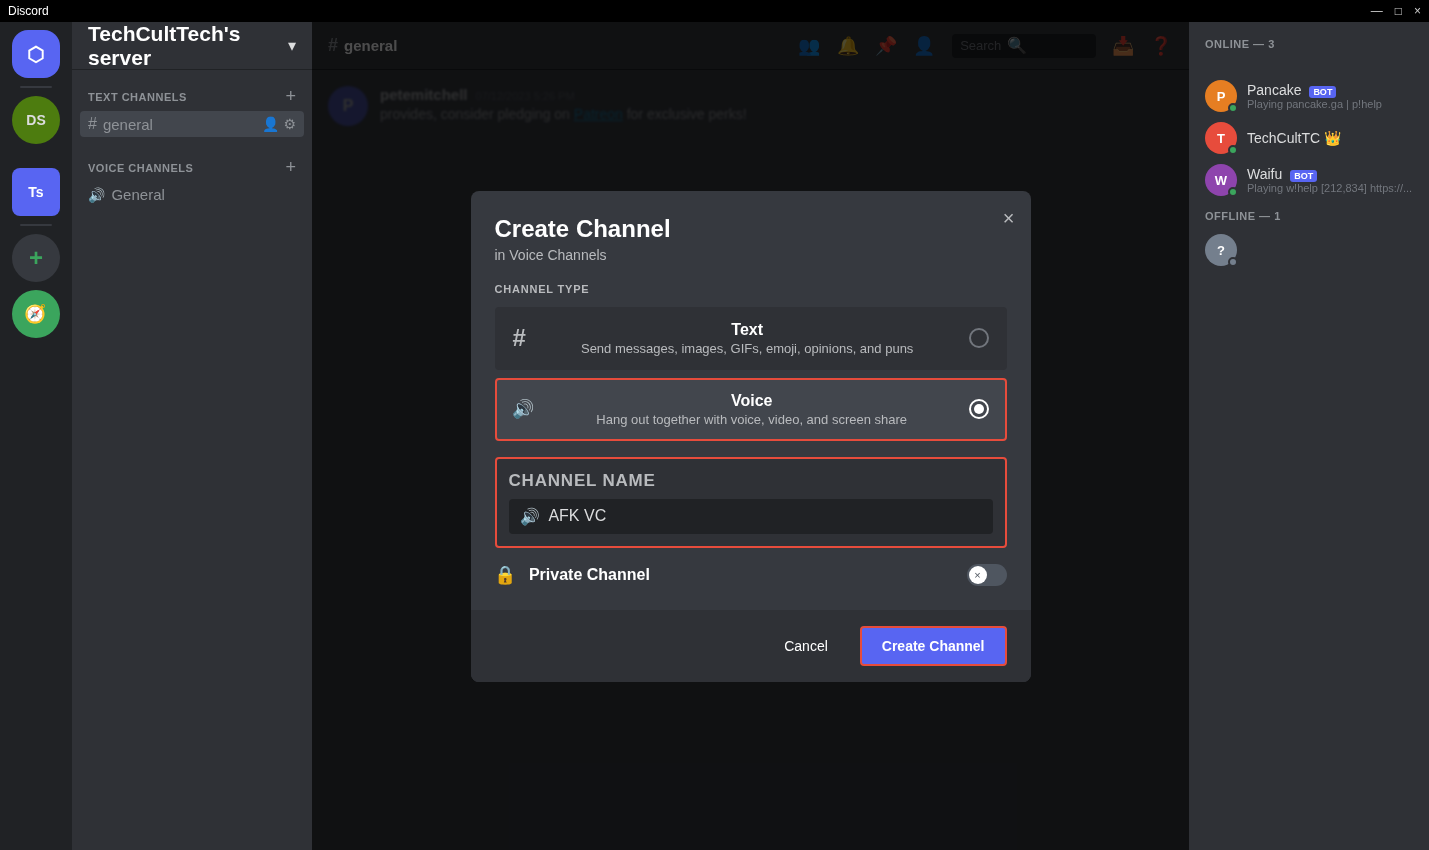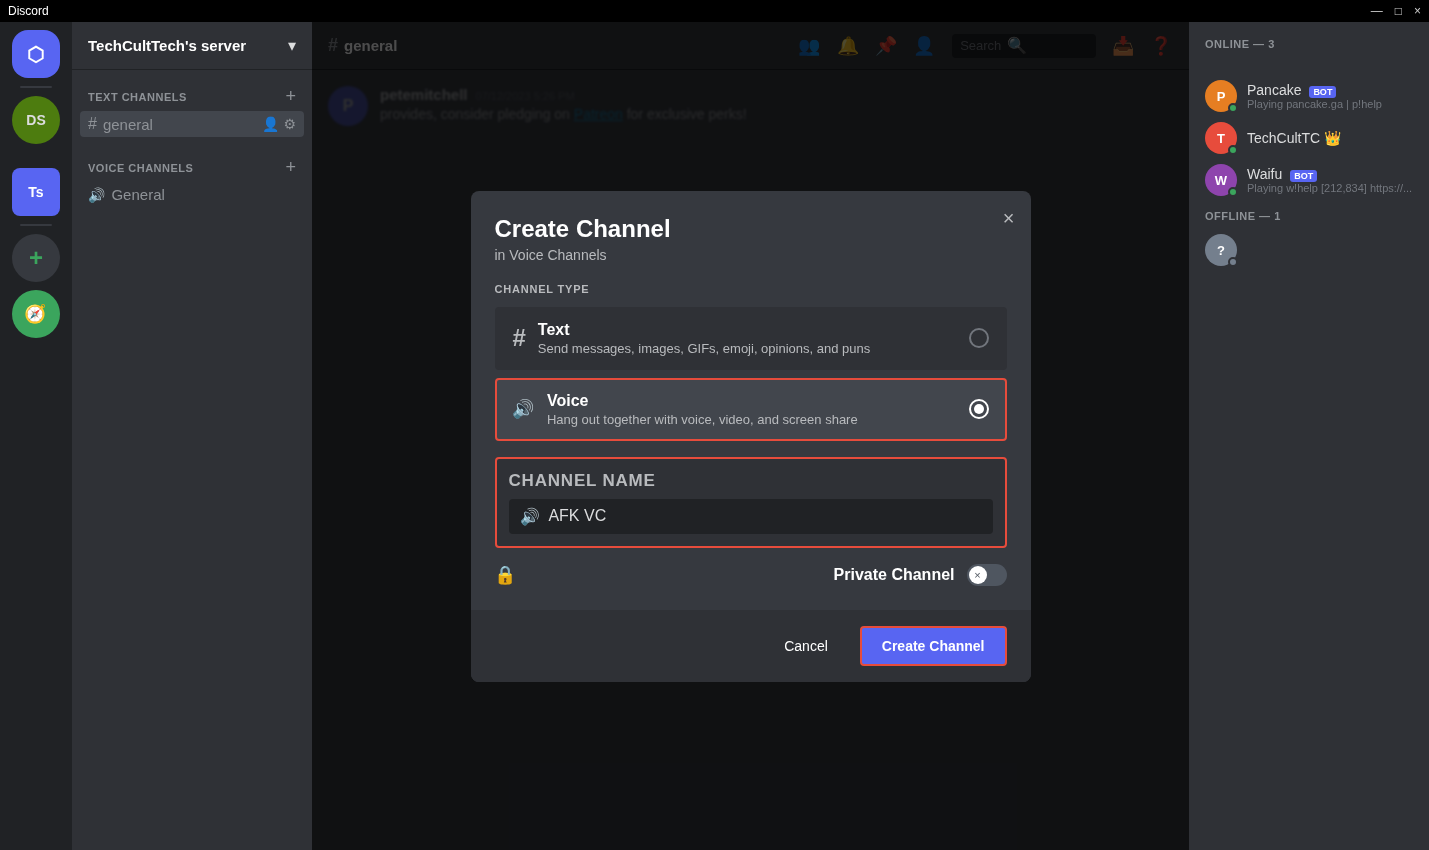--- a/index.html
+++ b/index.html
@@ -108,21 +108,21 @@
       height: 48px;
       padding: 0 16px;
       display: flex;
       align-items: center;
       justify-content: space-between;
       border-bottom: 1px solid #202225;
       cursor: pointer;
     }
     .server-name {
       font-weight: 600;
-      font-size: 15px;
+      font-size: 21px;
       color: #fff;
     }
     .channel-section {
       padding: 16px 8px 4px 8px;
     }
     .channel-section-header {
       display: flex;
       align-items: center;
       justify-content: space-between;
       padding: 0 8px;
@@ -440,21 +440,21 @@
       border: 2px solid #e74c3c;
     }
     .channel-type-option.unselected {
       border: 2px solid transparent;
     }
     .type-icon {
       font-size: 22px;
       color: #b9bbbe;
       flex-shrink: 0;
     }
-    .type-info { flex: 1; }
+    .type-info { flex: 1; text-align: center; }
     .type-name {
       font-size: 16px;
       font-weight: 600;
       color: #fff;
       margin-bottom: 2px;
     }
     .type-desc {
       font-size: 13px;
       color: #b9bbbe;
     }
@@ -525,21 +525,20 @@
     }
     .private-icon {
       font-size: 18px;
       color: #b9bbbe;
     }
     .private-label {
       font-size: 16px;
       font-weight: 600;
       color: #fff;
       flex: 1;
-      text-align: right;
     }
     .toggle {
       width: 40px;
       height: 22px;
       background: #4f5660;
       border-radius: 11px;
       position: relative;
       cursor: pointer;
       display: flex;
       align-items: center;

